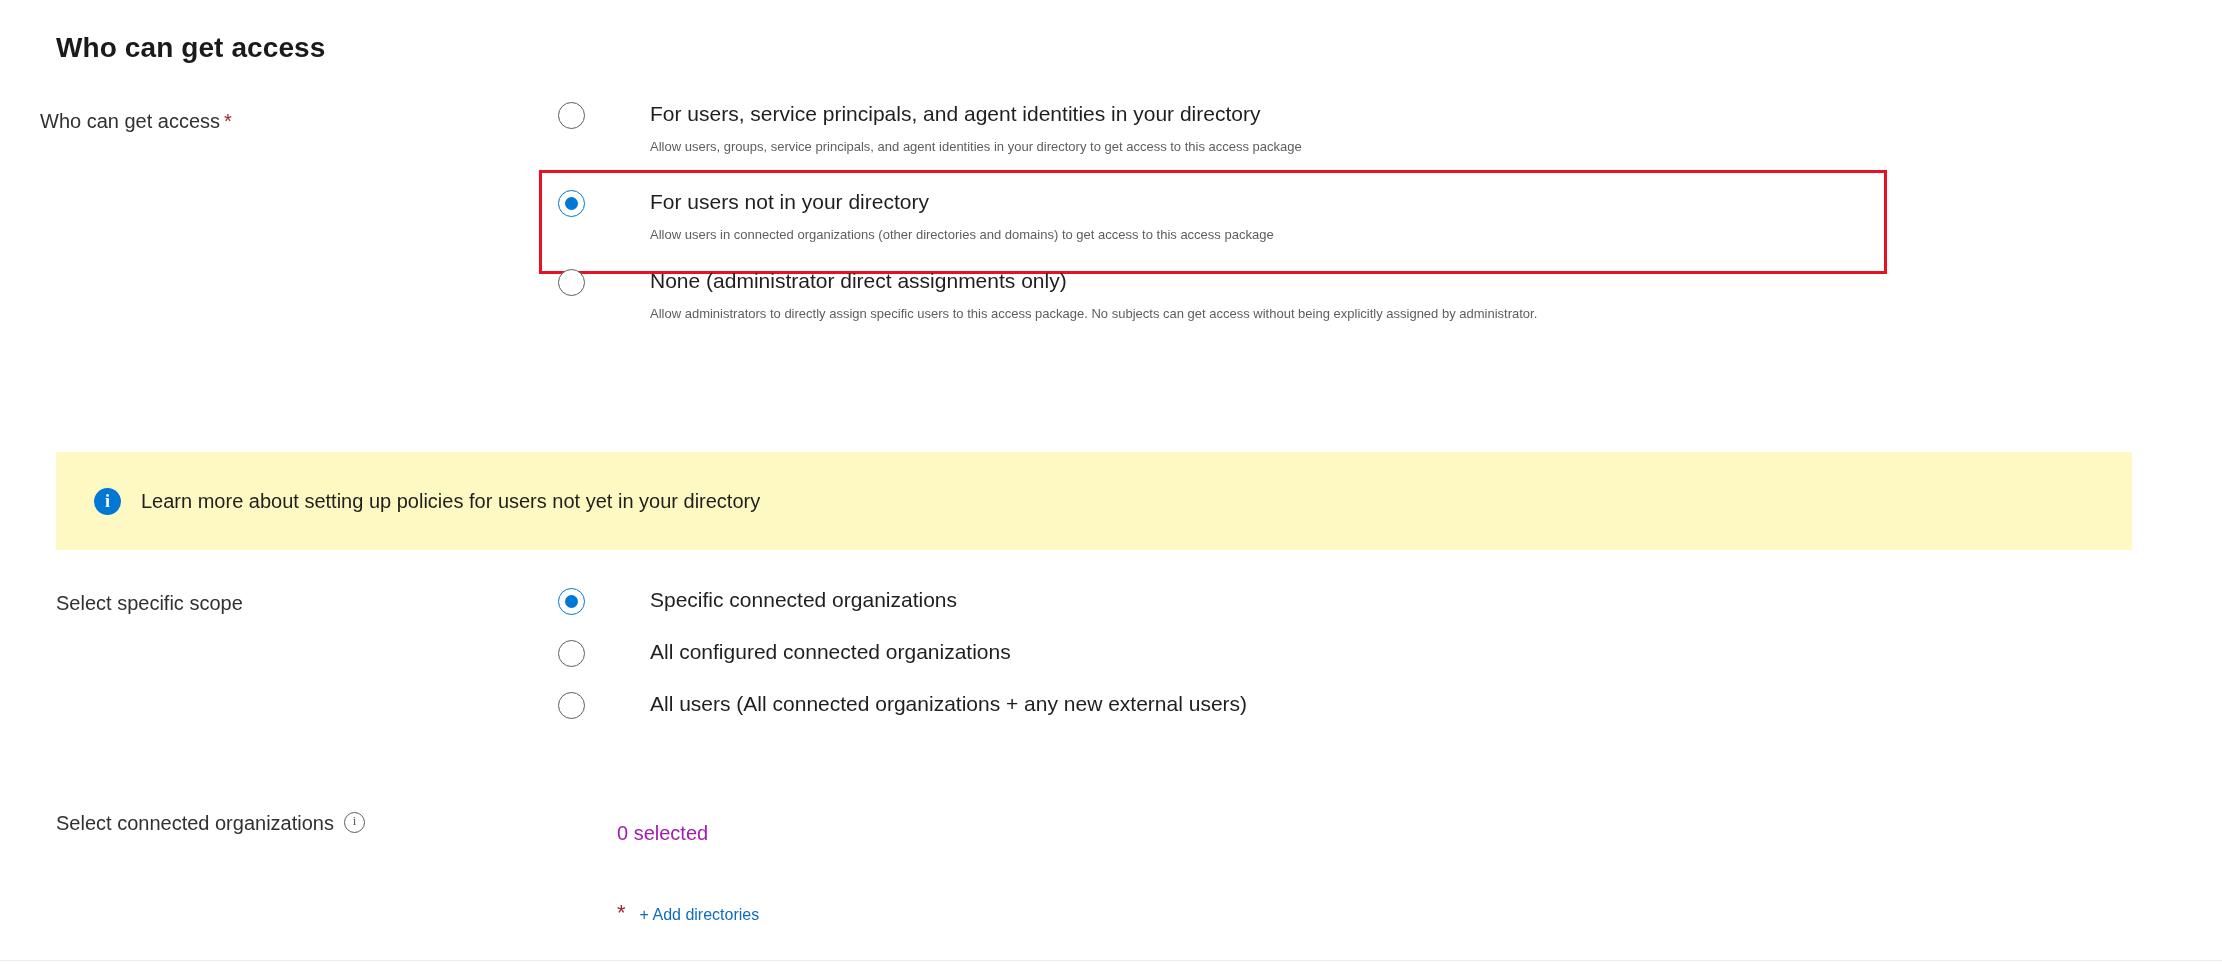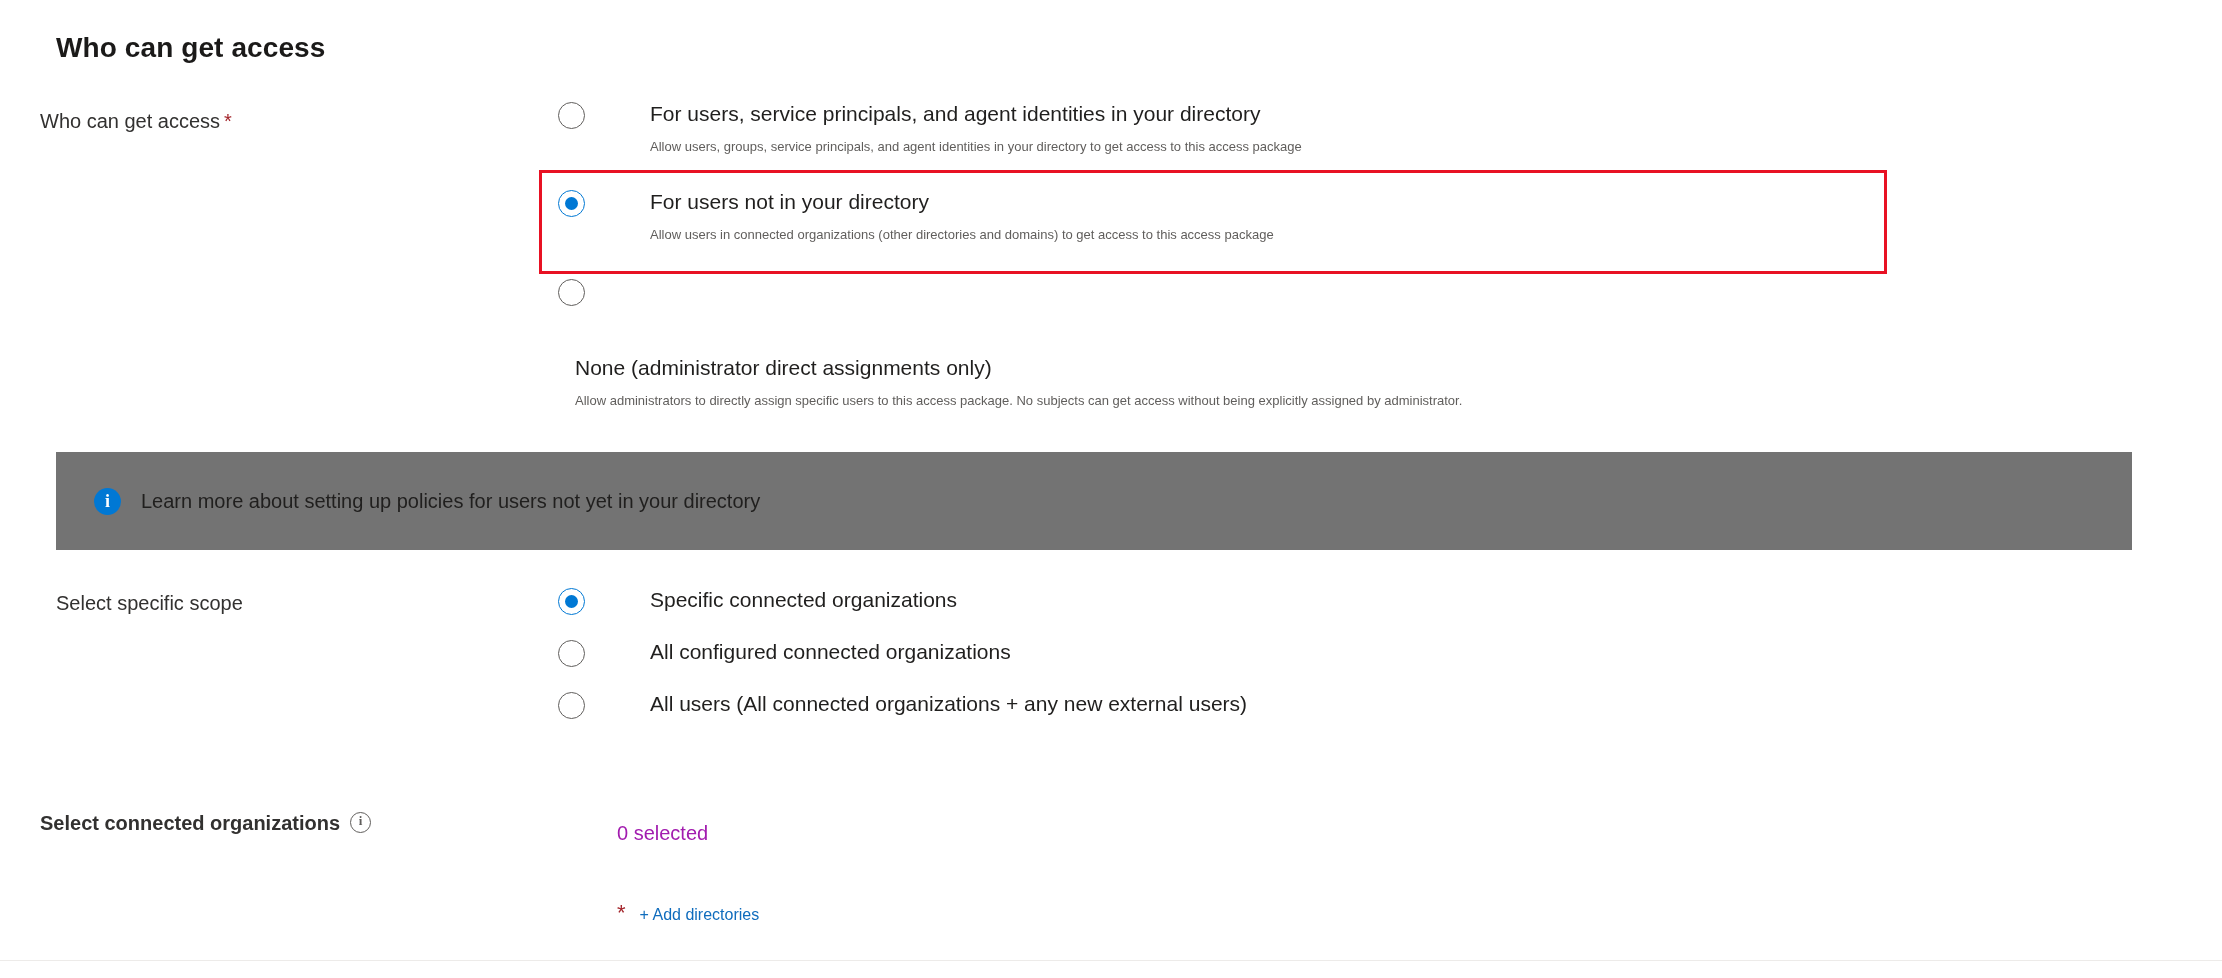--- a/index.html
+++ b/index.html
@@ -128,21 +128,21 @@
     pointer-events: none;
   }
 
   
   .info-banner {
     position: absolute;
     left: 56px;
     top: 452px;
     width: 2076px;
     height: 98px;
-    background: #737373;
+    background: #fef9c3;
     display: flex;
     align-items: center;
   }
   .info-banner-icon {
     flex: 0 0 auto;
     width: 27px;
     height: 27px;
     border-radius: 50%;
     background: #0078d4;
     margin-left: 38px;
@@ -223,21 +223,21 @@
   <div class="radio-row" style="left:558px; top:188px;">
     <span class="radio checked"></span>
     <span class="radio-text">
       <span class="radio-title">For users not in your directory</span>
       <div class="radio-desc">Allow users in connected organizations (other directories and domains) to get access to this access package</div>
     </span>
   </div>
 
   <div class="highlight-box" style="left:539px; top:170px; width:1348px; height:104px;"></div>
 
-  <div class="radio-row" style="left:558px; top:277px;flex-direction:column;">
+  <div class="radio-row" style="left:558px; top:267px;">
     <span class="radio"></span>
     <span class="radio-text">
       <span class="radio-title">None (administrator direct assignments only)</span>
       <div class="radio-desc">Allow administrators to directly assign specific users to this access package. No subjects can get access without being explicitly assigned by administrator.</div>
     </span>
   </div>
 
   <div class="info-banner">
     <span class="info-banner-icon"></span>
     <span class="info-banner-text">Learn more about setting up policies for users not yet in your directory</span>
@@ -259,21 +259,21 @@
     </span>
   </div>
 
   <div class="radio-row" style="left:558px; top:638px;">
     <span class="radio"></span>
     <span class="radio-text">
       <span class="radio-title">All configured connected organizations</span>
     </span>
   </div>
 
-  <div class="field-label" style="left:40px; top:812px;font-weight:bold;">
+  <div class="field-label" style="left:56px; top:812px;">
     <span>Select connected organizations</span><span class="info-circle"></span>
   </div>
 
   <div class="selected-count">0 selected</div>
 
   <div class="add-dirs">
     <span class="star">*</span>
     <span class="link">+ Add directories</span>
   </div>
 

